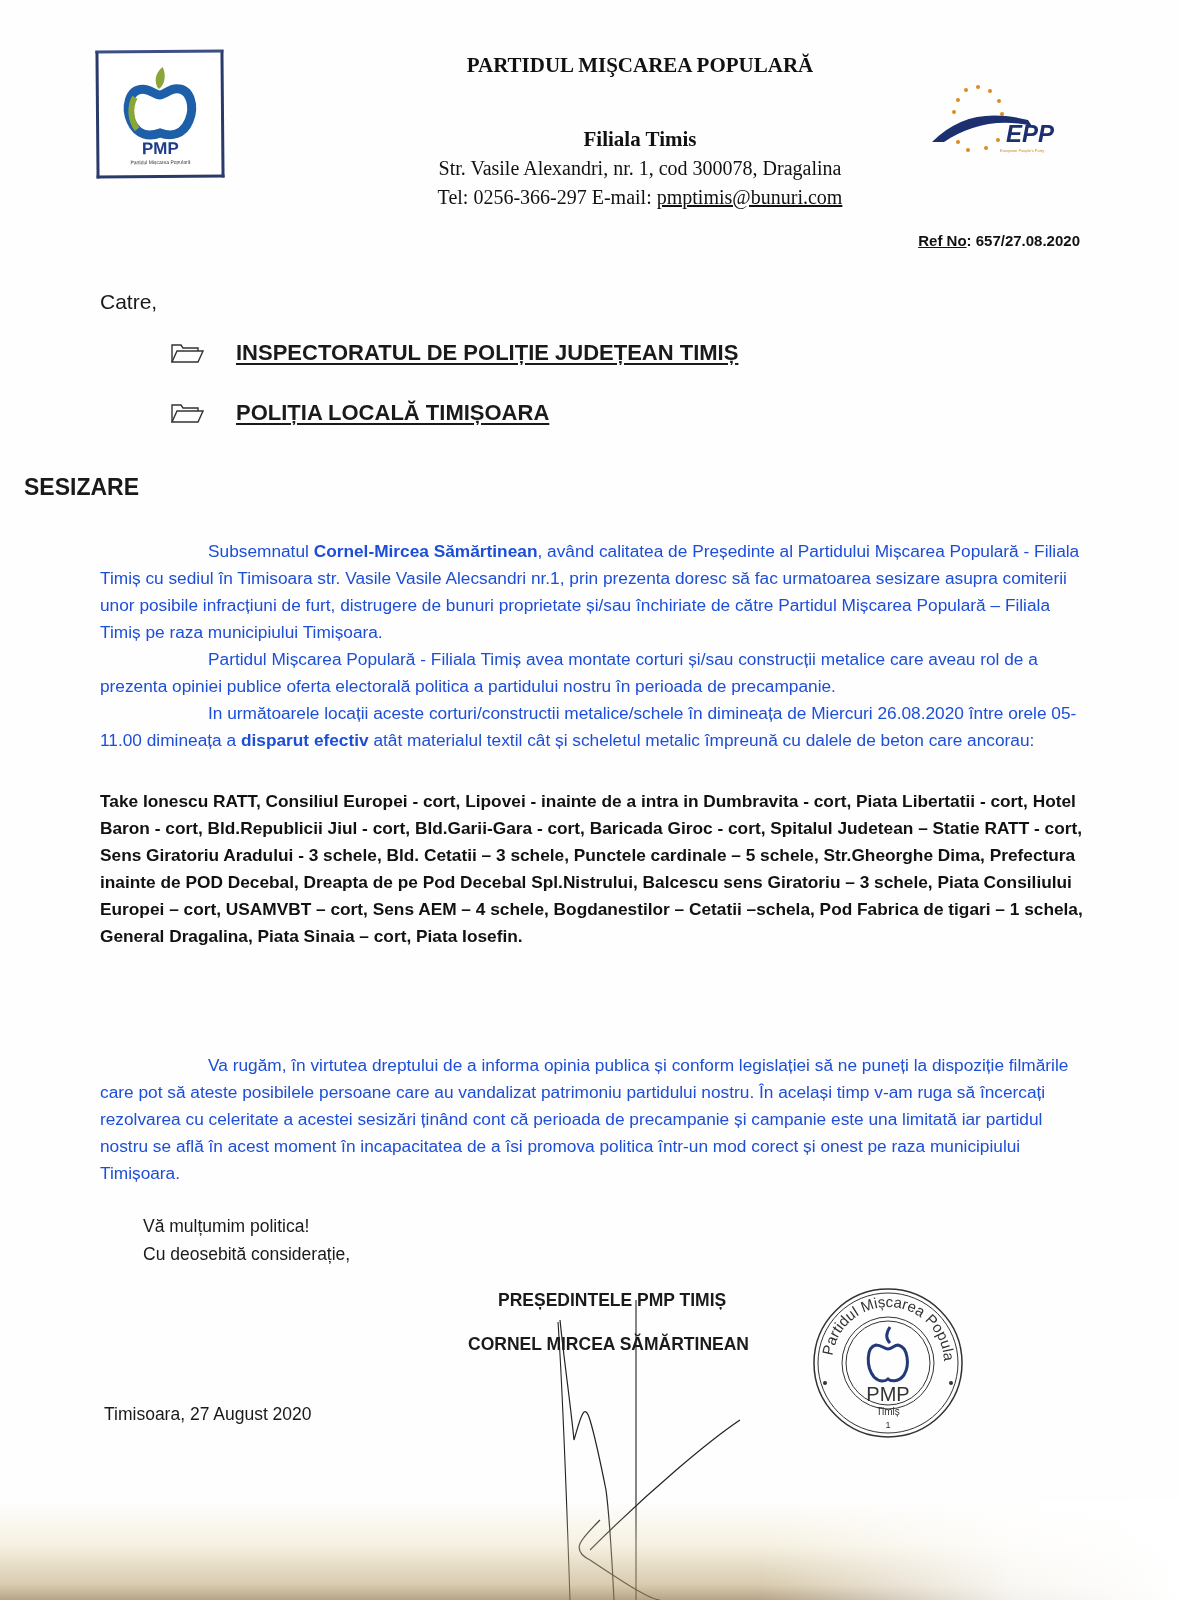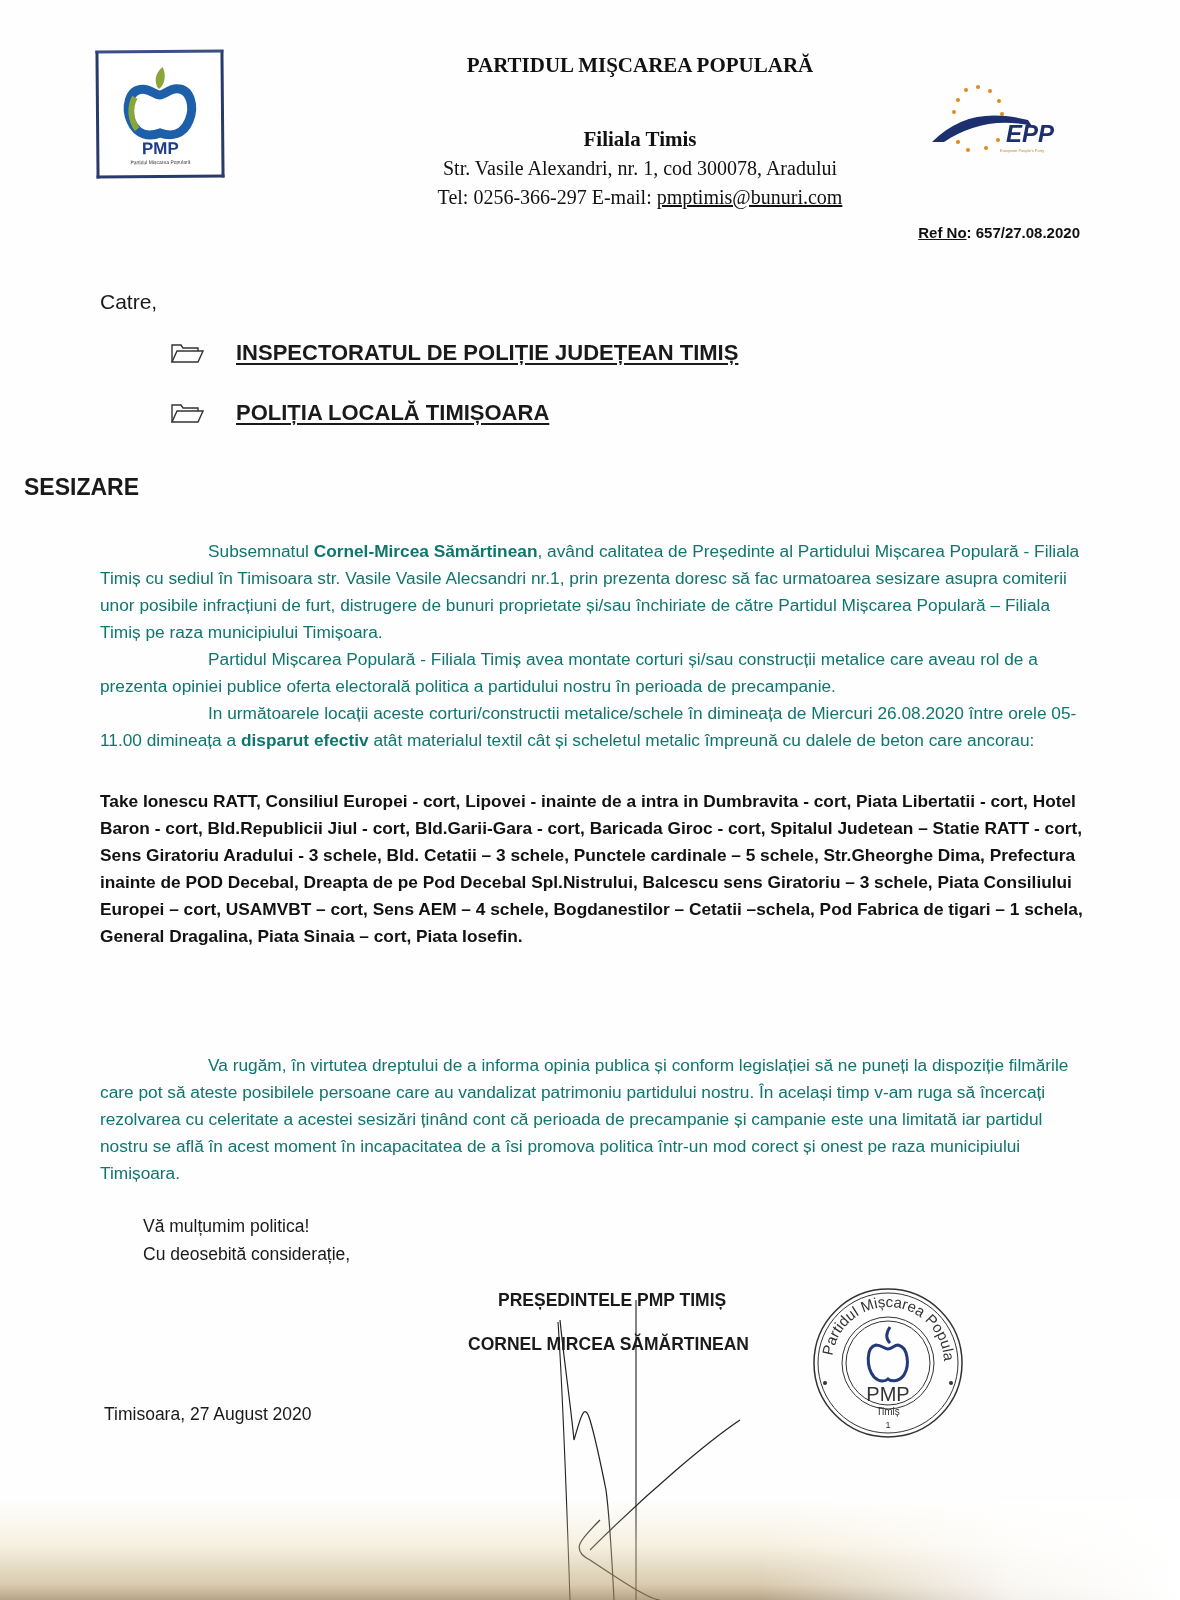--- a/index.html
+++ b/index.html
@@ -20,35 +20,35 @@
 
     .header-text { position: absolute; left: 380px; top: 50px; width: 520px; text-align: center; font-family: "Liberation Serif", "DejaVu Serif", serif; color: #111; }
     .header-title { font-size: 21px; font-weight: bold; line-height: 30px; }
     .header-branch { font-size: 21px; font-weight: bold; line-height: 30px; margin-top: 44px; }
     .header-addr { font-size: 20px; line-height: 29px; }
     .header-contact { font-size: 20px; line-height: 29px; }
     .header-contact .email { text-decoration: underline; }
 
     .epp-logo { position: absolute; left: 928px; top: 82px; width: 140px; height: 80px; }
 
-    .ref { position: absolute; right: 100px; top: 224px; font-size: 15px; font-weight: bold; color: #111; }
+    .ref { position: absolute; right: 100px; top: 232px; font-size: 15px; font-weight: bold; color: #111; }
     .ref .ref-label { text-decoration: underline; }
 
     
     .catre { position: absolute; left: 100px; top: 274px; font-size: 21px; margin-top: 16px; }
 
     .recipient { position: absolute; left: 170px; font-size: 22px; font-weight: bold; display: flex; align-items: center; }
     .recipient .folder { width: 34px; height: 22px; margin-right: 32px; }
     .recipient .name { text-decoration: underline; text-underline-offset: 3px; }
     .r1 { top: 340px; }
     .r2 { top: 400px; }
 
     .subject { position: absolute; left: 0; right: 0; top: 474px; font-size: 23px; font-weight: bold; padding-left: 24px; }
 
-    .body-text { position: absolute; left: 100px; width: 990px; font-size: 17.3px; line-height: 27px; color: #0f766e; }
+    .body-text { position: absolute; left: 100px; width: 990px; font-size: 17.3px; line-height: 27px; color: #1d4ed8; }
     .p1 { top: 538px; }
     .indent { display: inline-block; width: 108px; }
     .p-locations { position: absolute; left: 100px; top: 788px; width: 990px; font-size: 17.3px; line-height: 27px; font-weight: bold; color: #111; }
     .p-request { top: 1052px; }
     .closing { position: absolute; left: 143px; top: 1212px; font-size: 17.5px; line-height: 28px; }
 
     .sig-title { position: absolute; left: 498px; top: 1290px; font-size: 17.5px; font-weight: bold; }
     .sig-name { position: absolute; left: 468px; top: 1334px; font-size: 17.5px; font-weight: bold; }
     .signature { position: absolute; left: 540px; top: 1300px; width: 200px; height: 300px; }
     .stamp { position: absolute; left: 808px; top: 1283px; width: 160px; height: 160px; }
@@ -75,21 +75,21 @@
       <path d="M22 26 C8 26 4 44 10 58 C16 72 28 74 39 70 C50 74 62 72 68 58 C74 44 70 26 56 26 C48 26 44 32 39 32 C34 32 30 26 22 26 Z" fill="none" stroke="#1d5fa8" stroke-width="9"></path>
       <path d="M14 34 C8 44 10 58 16 66" fill="none" stroke="#8aa63a" stroke-width="6"></path>
     </svg>
     <div class="logo-pmp">PMP</div>
     <div class="logo-sub">Partidul Mișcarea Populară</div>
   </div>
 
   <div class="header-text">
     <div class="header-title">PARTIDUL MIŞCAREA POPULARĂ</div>
     <div class="header-branch">Filiala Timis</div>
-    <div class="header-addr">Str. Vasile Alexandri, nr. 1, cod 300078, Aradului</div>
+    <div class="header-addr">Str. Vasile Alexandri, nr. 1, cod 300078, Dragalina</div>
     <div class="header-contact"><span>Tel: 0256-366-297 E-mail: </span><span class="email">pmptimis@bunuri.com</span></div>
   </div>
 
   <svg class="epp-logo" viewBox="0 0 140 80">
     <g fill="#e08a1a">
       <circle cx="38" cy="8" r="2"></circle>
         <circle cx="50" cy="5" r="2"></circle>
         <circle cx="62" cy="9" r="2"></circle>
       <circle cx="30" cy="18" r="2"></circle>
         <circle cx="71" cy="19" r="2"></circle>

